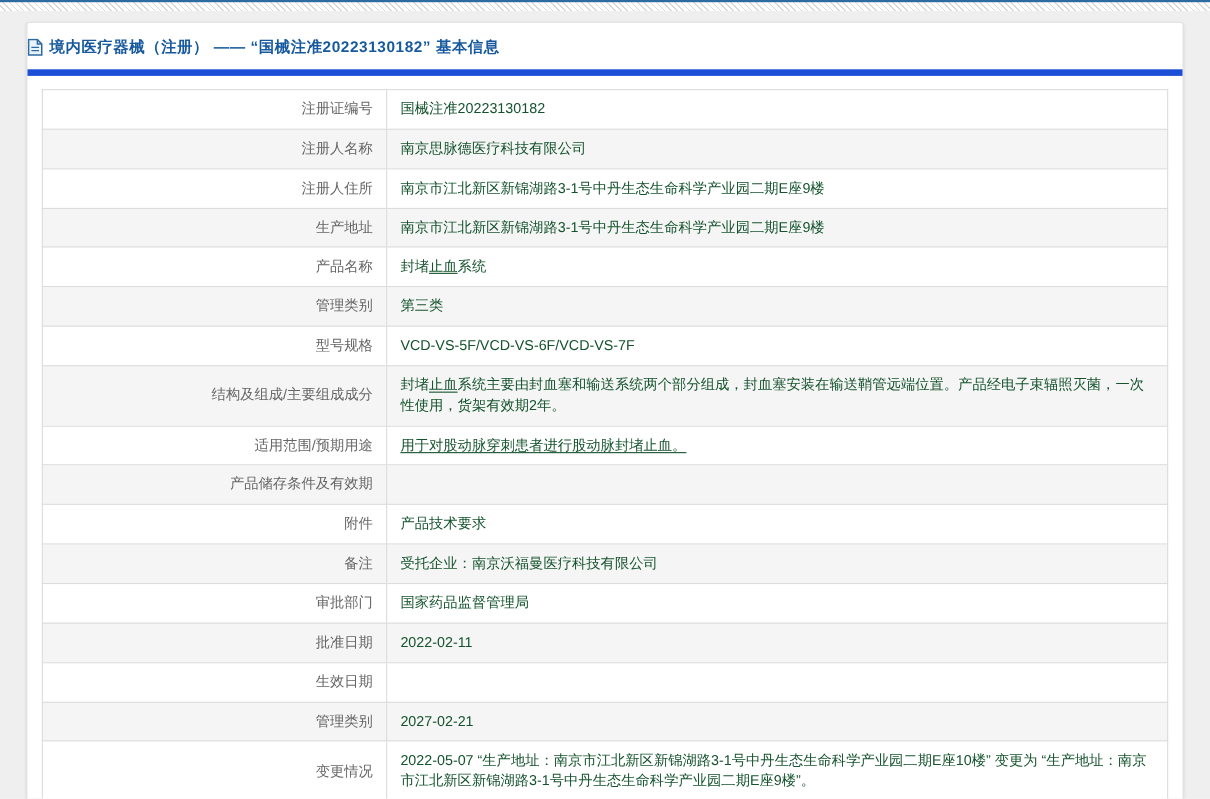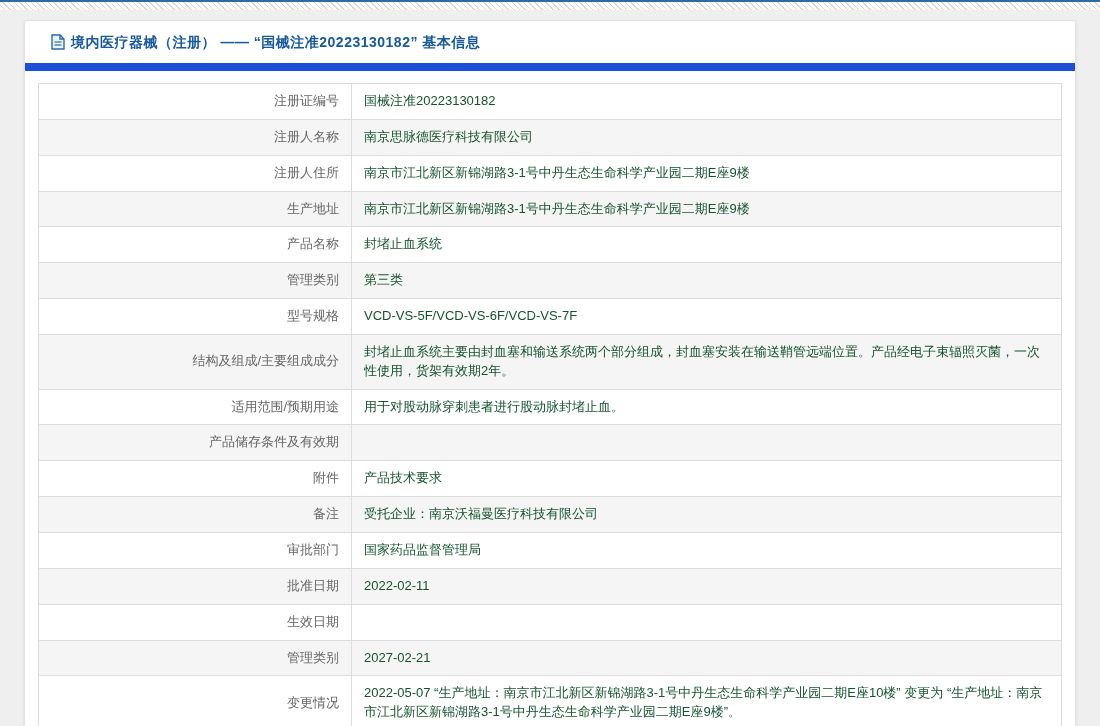--- a/index.html
+++ b/index.html
@@ -24,23 +24,24 @@
     width: 1052px;
     margin: 0 auto;
     background: #ffffff;
     border: 1px solid #e3e3e3;
     border-radius: 3px;
     box-shadow: 0 1px 3px rgba(0,0,0,0.10);
     min-height: 692px;
   }
   .panel-header {
     display: flex;
+    align-items: center;
     gap: 6px;
-    padding: 13px 14px 11px 26px;
-    border-bottom: 8px solid #1d4ed8;
+    padding: 13px 14px 11px 0;
+    border-bottom: 6px solid #1d4ed8;
   }
   .doc-icon { display: inline-flex; width: 14px; height: 16px; flex: 0 0 auto; }
   .panel-title {
     font-size: 14px;
     font-weight: bold;
     color: #17599e;
     letter-spacing: 0.5px;
   }
   .table-wrap { padding: 12px 13px 14px 13px; }
   table.info-table {
@@ -57,21 +58,21 @@
   }
   td.label-cell {
     width: 313px;
     text-align: right;
     color: #666666;
     white-space: nowrap;
   }
   td.value-cell { color: #14532d; word-break: break-all; }
   tr:nth-child(even) { background: #f5f5f5; }
   tr:nth-child(odd) { background: #ffffff; }
-  .ul { text-underline-offset: 2px; margin-top: 12px; }
+  .ul { text-decoration: underline; text-underline-offset: 2px; margin-top: 12px; }
 </style>
 </head>
 <body>
 
 <div>
   <div class="top-hatch"></div>
   <div style="height:10px"></div>
   <div class="panel">
     <div class="panel-header">
       <span class="doc-icon">

